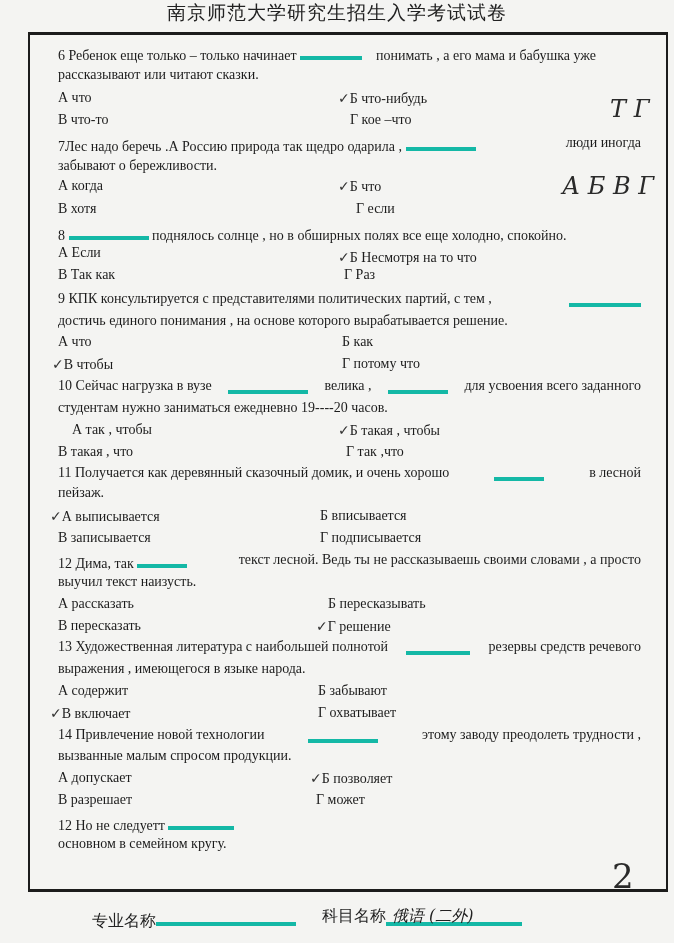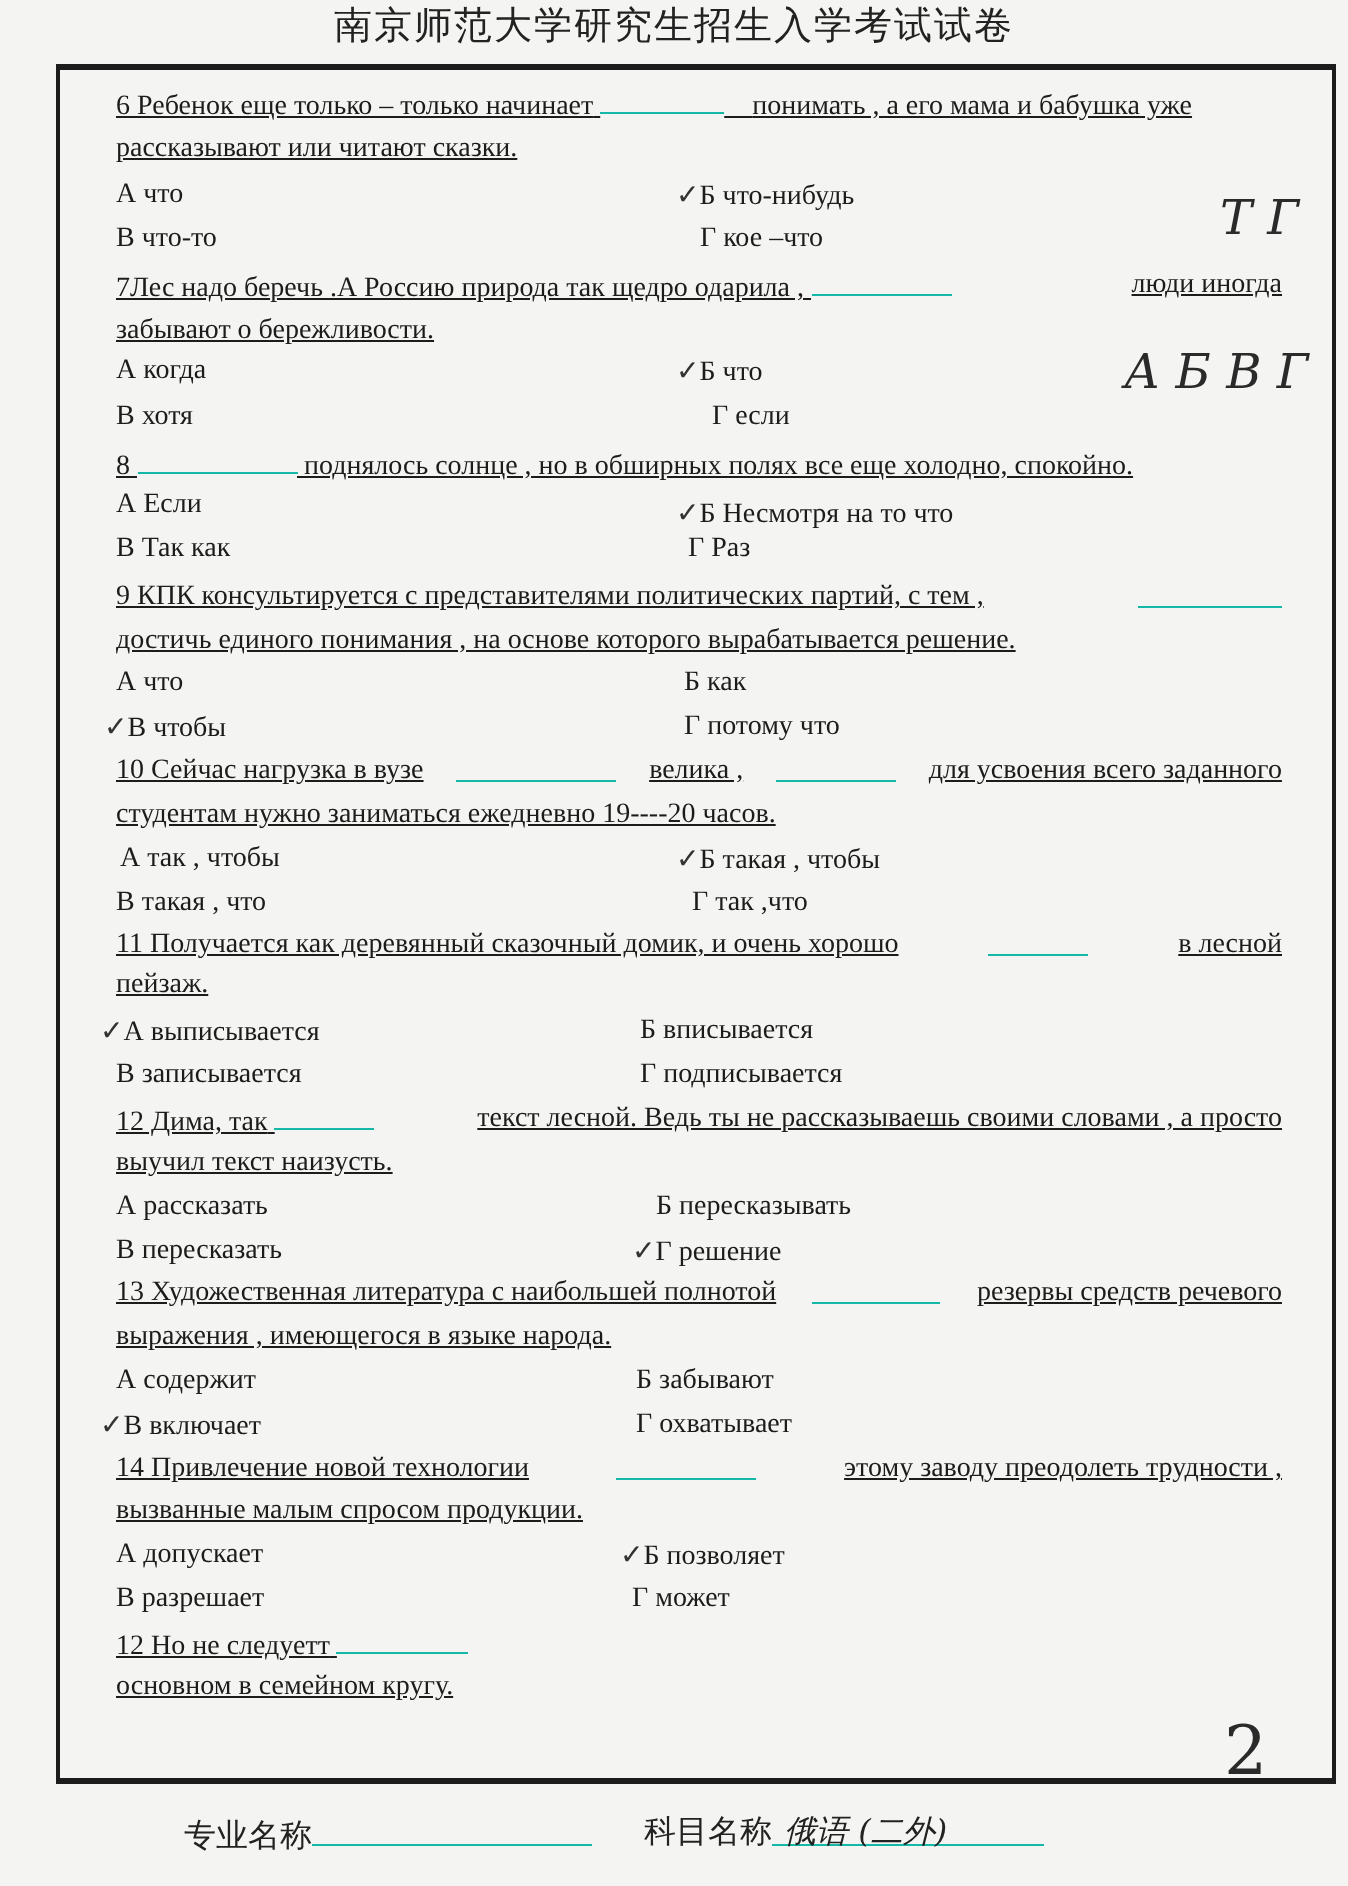--- a/index.html
+++ b/index.html
@@ -14,25 +14,25 @@
     position: absolute; top: 0px; left: 0; width: 674px;
     text-align: center; font-size: 19px; letter-spacing: 1px;
     font-family: "DejaVu Serif", serif; color: #222;
   }
   .frame {
     position: absolute; left: 28px; top: 32px; width: 640px; height: 860px;
     border: 2px solid #1c1c1c; border-top-width: 3px; border-bottom-width: 3px;
     box-sizing: border-box;
   }
   .line {
-    position: absolute; left: 58px; font-size: 14px; white-space: nowrap; text-decoration: underline;
+    position: absolute; left: 58px; font-size: 14px; white-space: nowrap;
   }
   .line.wide { width: 583px; display: flex; justify-content: space-between; }
   .opt { position: absolute; font-size: 14px; white-space: nowrap; }
-  .blank { display: inline-block; border-bottom: 1px solid #14b8a6; height: 12px; vertical-align: baseline; }
+  .blank { display: inline-block; border-bottom: 4px solid #14b8a6; height: 12px; vertical-align: baseline; }
   .mark { color: #333; font-family: "DejaVu Sans", sans-serif; }
   .hand { position: absolute; font-family: "DejaVu Serif", serif; color: #2a2a2a; font-style: italic; }
   .footer { position: absolute; top: 906px; font-size: 16px; font-family: "DejaVu Sans", sans-serif; color: #222; }
   .footer .blank { height: 16px; }
 </style>
 </head>
 <body>
 
 <div class="header-title">南京师范大学研究生招生入学考试试卷</div>
 
@@ -74,21 +74,21 @@
 <div class="opt" style="left:342px;top:356px">Г потому что</div>
 
 <div class="line wide" style="top:378px">
     <span>10 Сейчас нагрузка в вузе</span>
     <span class="blank" style="width:80px"></span>
     <span>велика ,</span>
     <span class="blank" style="width:60px"></span>
     <span>для усвоения всего заданного</span>
   </div>
 <div class="line" style="top:400px">студентам нужно заниматься ежедневно 19----20 часов.</div>
-<div class="opt" style="left:60px;top:422px">А так , чтобы</div>
+<div class="opt" style="left:72px;top:422px">А так , чтобы</div>
 <div class="opt" style="left:338px;top:422px"><span class="mark">✓</span><span>Б такая , чтобы</span></div>
 <div class="opt" style="left:58px;top:444px">В такая , что</div>
 <div class="opt" style="left:346px;top:444px">Г так ,что</div>
 
 <div class="line wide" style="top:465px">
     <span>11 Получается как деревянный сказочный домик, и очень хорошо</span>
     <span class="blank" style="width:50px"></span>
     <span>в лесной</span>
   </div>
 <div class="line" style="top:485px">пейзаж.</div>

